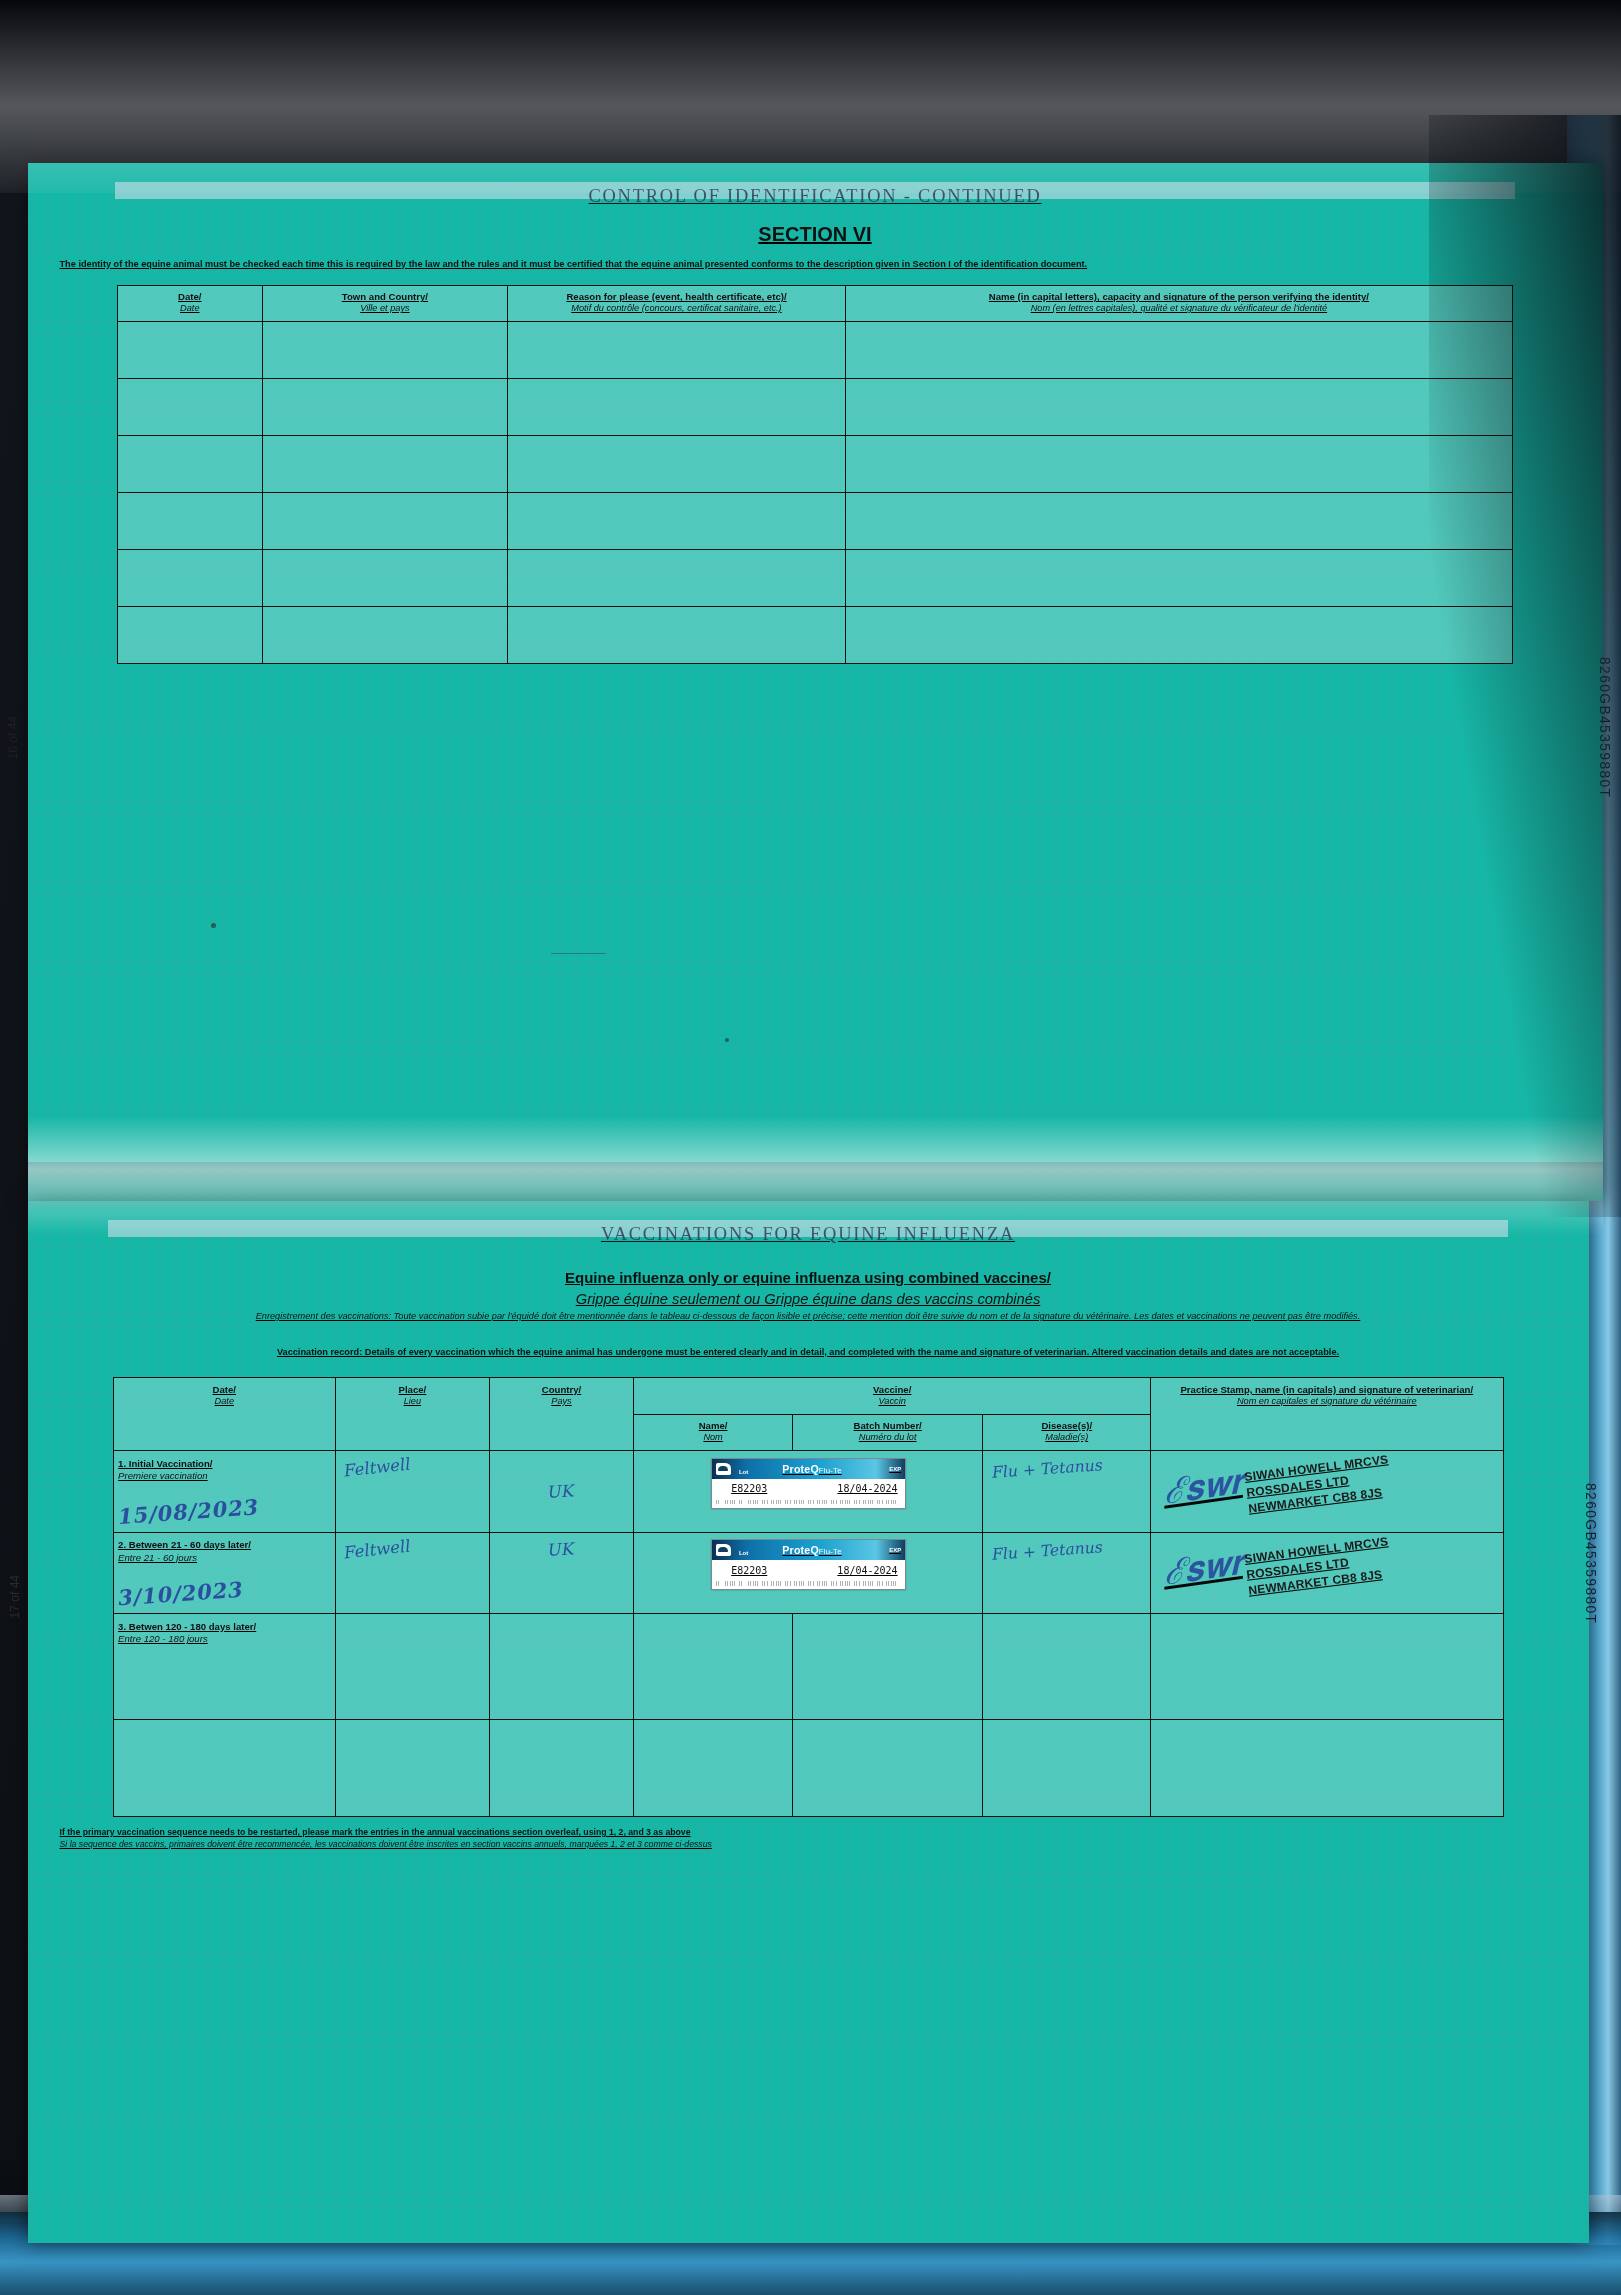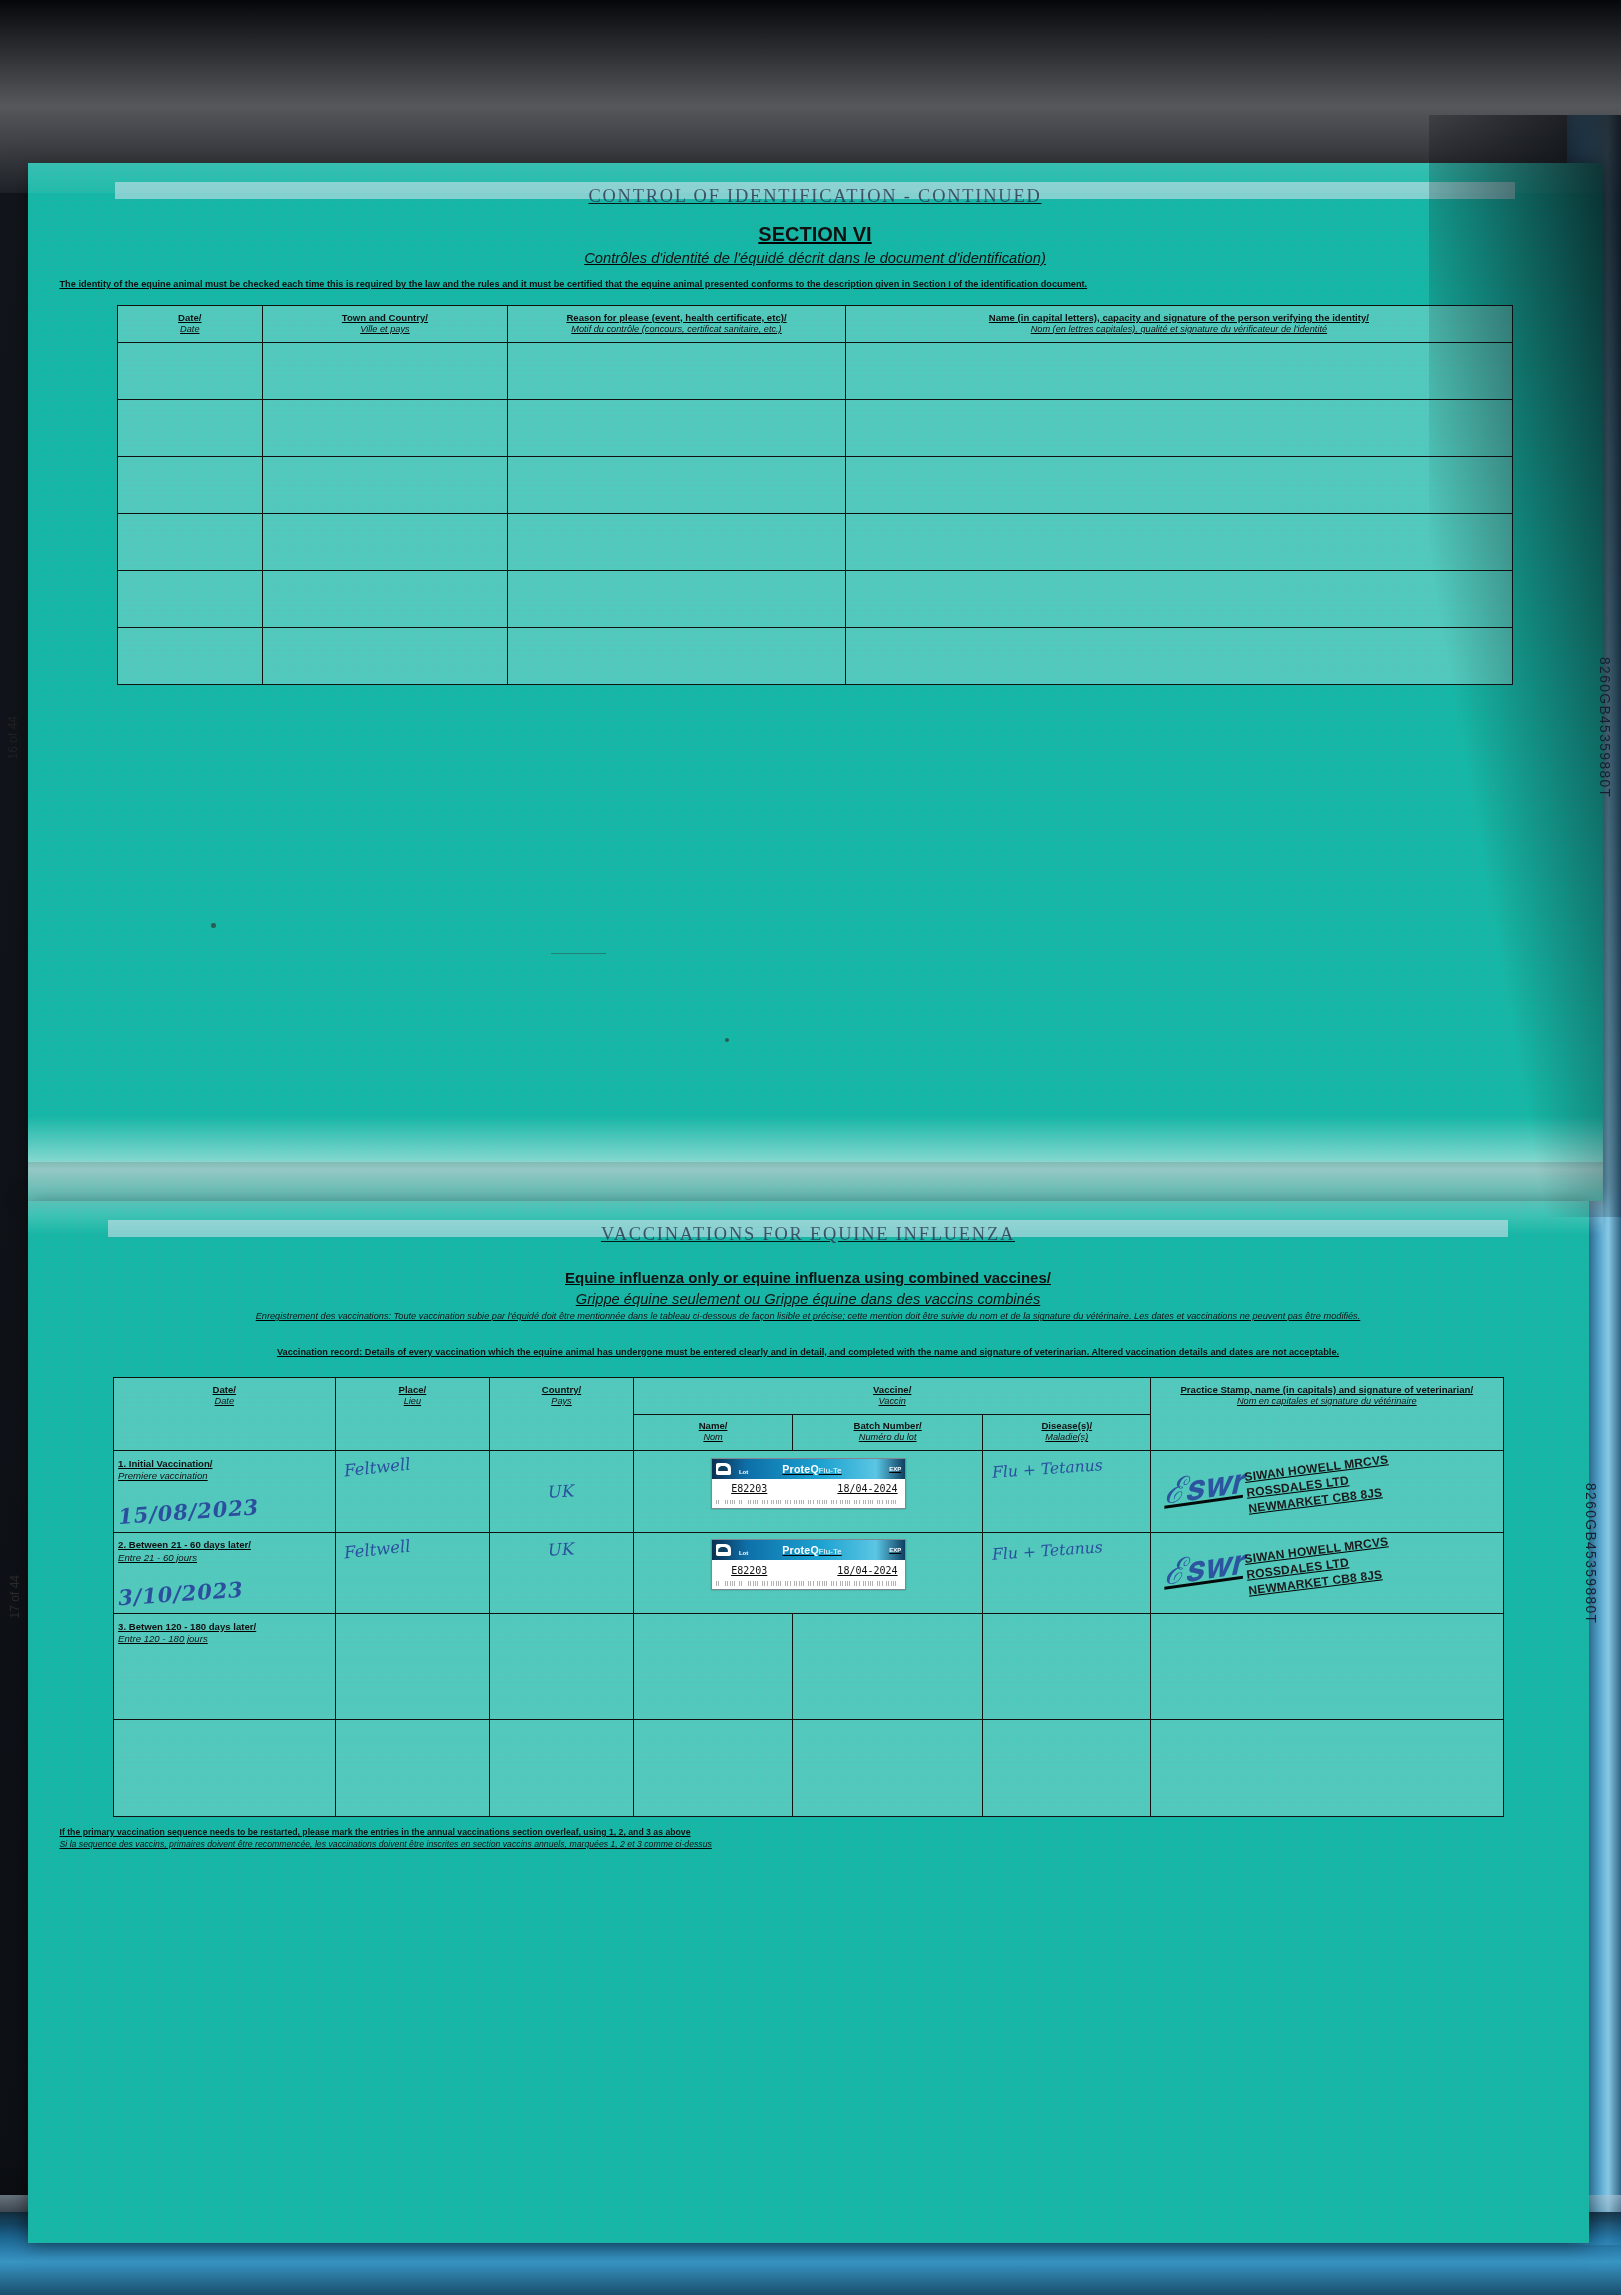--- a/index.html
+++ b/index.html
@@ -366,21 +366,20 @@
 <div class="binder-bottom"></div>
 
 <div class="page" id="page-top">
   <div class="page-inner">
 
     <div class="banner-wrap">
       <div class="doc-banner">CONTROL OF IDENTIFICATION - CONTINUED</div>
     </div>
 
     <div class="section-title">SECTION VI</div>
-    <div class="section-sub-fr">Contrôles d'identité de l'équidé décrit dans le document d'identification)</div>
 
     <div class="para">The identity of the equine animal must be checked each time this is required by the law and the rules and it must be certified that the equine animal presented conforms to the description given in Section I of the identification document.</div>
 
     <table class="doc" id="table-vi" style="width:1396px;">
       <thead>
         <tr>
           <th class="hdr" style="width:138px;">
             <span>Date/</span><i>Date</i>
           </th>
           <th class="hdr" style="width:239px;">

